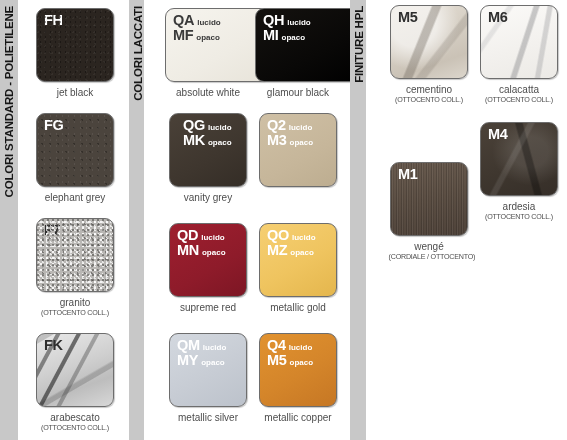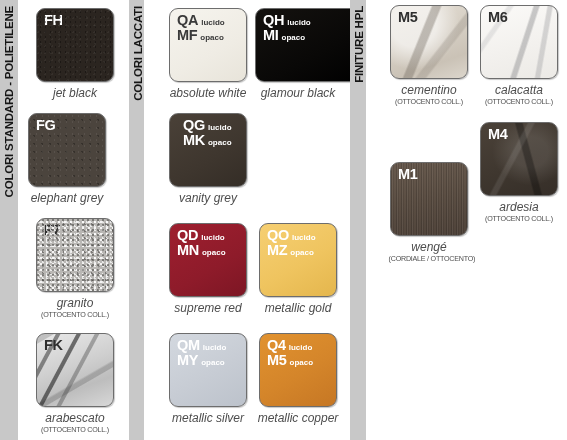--- a/index.html
+++ b/index.html
@@ -42,22 +42,22 @@
     overflow:hidden;margin:0 auto;
   }
   .code{
     position:absolute;left:7px;top:4px;
     font-size:14.5px;font-weight:bold;line-height:1.02;
     letter-spacing:-0.3px;white-space:nowrap;
   }
   .code .fin{font-size:8px;font-weight:bold;letter-spacing:0;padding-left:3px;}
   .code .ln{display:block;}
   .cap{
-    text-align:center;font-size:12px;color:#4d4d4d;
-    margin-top:5px;line-height:1.15;white-space:nowrap;font-style:italic;
+    text-align:center;font-size:10px;color:#4d4d4d;
+    margin-top:5px;line-height:1.15;white-space:nowrap;
   }
   .coll{
     text-align:center;font-size:7.6px;color:#4d4d4d;
     line-height:1.1;letter-spacing:-0.25px;white-space:nowrap;
     transform:scaleX(.94);transform-origin:center;
   }
 
   
   .t-jetblack{background:#2b2520;}
   .t-jetblack::after{content:"";position:absolute;inset:0;
@@ -84,21 +84,21 @@
     background-size:5px 5px,6px 6px,7px 7px,4px 4px;}
 
   .t-arabescato{
     background:
       linear-gradient(118deg, rgba(40,40,40,.0) 0 16%, rgba(55,55,55,.55) 17% 20%, rgba(255,255,255,.0) 21% 34%,
                               rgba(30,30,30,.6) 35% 38%, rgba(255,255,255,.0) 39% 50%,
                               rgba(70,70,70,.4) 51% 54%, rgba(255,255,255,.0) 55% 100%),
       linear-gradient(150deg, rgba(120,120,120,.35) 0 8%, rgba(255,255,255,.0) 9% 60%, rgba(90,90,90,.3) 62% 66%, rgba(255,255,255,.0) 67% 100%),
       linear-gradient(160deg,#e9e9e9 0%,#cfcfcf 45%,#bdbdbd 70%,#d8d8d8 100%);}
 
-  .t-absolutewhite{background:linear-gradient(150deg,#f6f4ee 0%,#efece4 60%,#e8e4da 100%);}
+  .t-absolutewhite{background:linear-gradient(150deg,#f6f4ee 0%,#efece4 60%,#e8e4da 100%);padding-left:26px;}
   .t-glamourblack{background:linear-gradient(150deg,#14120f 0%,#090807 60%,#000 100%);padding-left:32px;}
   .t-vanitygrey{background:linear-gradient(150deg,#4a4138 0%,#3e362e 60%,#342d26 100%);}
   .t-charmingivory{background:linear-gradient(150deg,#cfc0a5 0%,#c6b69a 60%,#bdad90 100%);}
   .t-supremered{background:linear-gradient(150deg,#9e1f2f 0%,#8e1b2a 60%,#7d1624 100%);}
   .t-metallicgold{background:linear-gradient(150deg,#f6cf72 0%,#efc45f 55%,#e4b64d 100%);}
   .t-metallicsilver{background:linear-gradient(150deg,#d3d8df 0%,#c7ccd4 55%,#bcc2cb 100%);}
   .t-metalliccopper{background:linear-gradient(150deg,#e1922f 0%,#d4852a 55%,#c67724 100%);}
 
   .t-cementino{
     background:
@@ -140,21 +140,21 @@
     </div>
   </div>
 
   <div class="cell" style="left:32px;top:8px;">
     <div class="tile t-jetblack">
       <div class="code" style="color:#ffffff;">FH</div>
     </div>
     <div class="cap">jet black</div>
   </div>
 
-  <div class="cell" style="left:24px;top:113px;">
+  <div class="cell" style="left:32px;top:113px;">
     <div class="tile t-elephant">
       <div class="code" style="color:#ffffff;">FG</div>
     </div>
     <div class="cap">elephant grey</div>
   </div>
 
   <div class="cell" style="left:32px;top:218px;">
     <div class="tile t-granito">
       <div class="code" style="color:#2e2e2e;">F7</div>
     </div>
@@ -201,20 +201,26 @@
     <div class="tile t-vanitygrey">
       <div class="code" style="color:#ffffff;margin-left:6px;">
         <span class="ln"><span>QG</span><span class="fin">lucido</span></span>
         <span class="ln"><span>MK</span><span class="fin">opaco</span></span>
       </div>
     </div>
     <div class="cap">vanity grey</div>
   </div>
 
   <div class="cell" style="left:255px;top:113px;">
+    <div class="tile t-charmingivory">
+      <div class="code" style="color:#ffffff;">
+        <span class="ln"><span>Q2</span><span class="fin">lucido</span></span>
+        <span class="ln"><span>M3</span><span class="fin">opaco</span></span>
+      </div>
+    </div>
   </div>
 
   <div class="cell" style="left:165px;top:223px;">
     <div class="tile t-supremered">
       <div class="code" style="color:#ffffff;">
         <span class="ln"><span>QD</span><span class="fin">lucido</span></span>
         <span class="ln"><span>MN</span><span class="fin">opaco</span></span>
       </div>
     </div>
     <div class="cap">supreme red</div>

